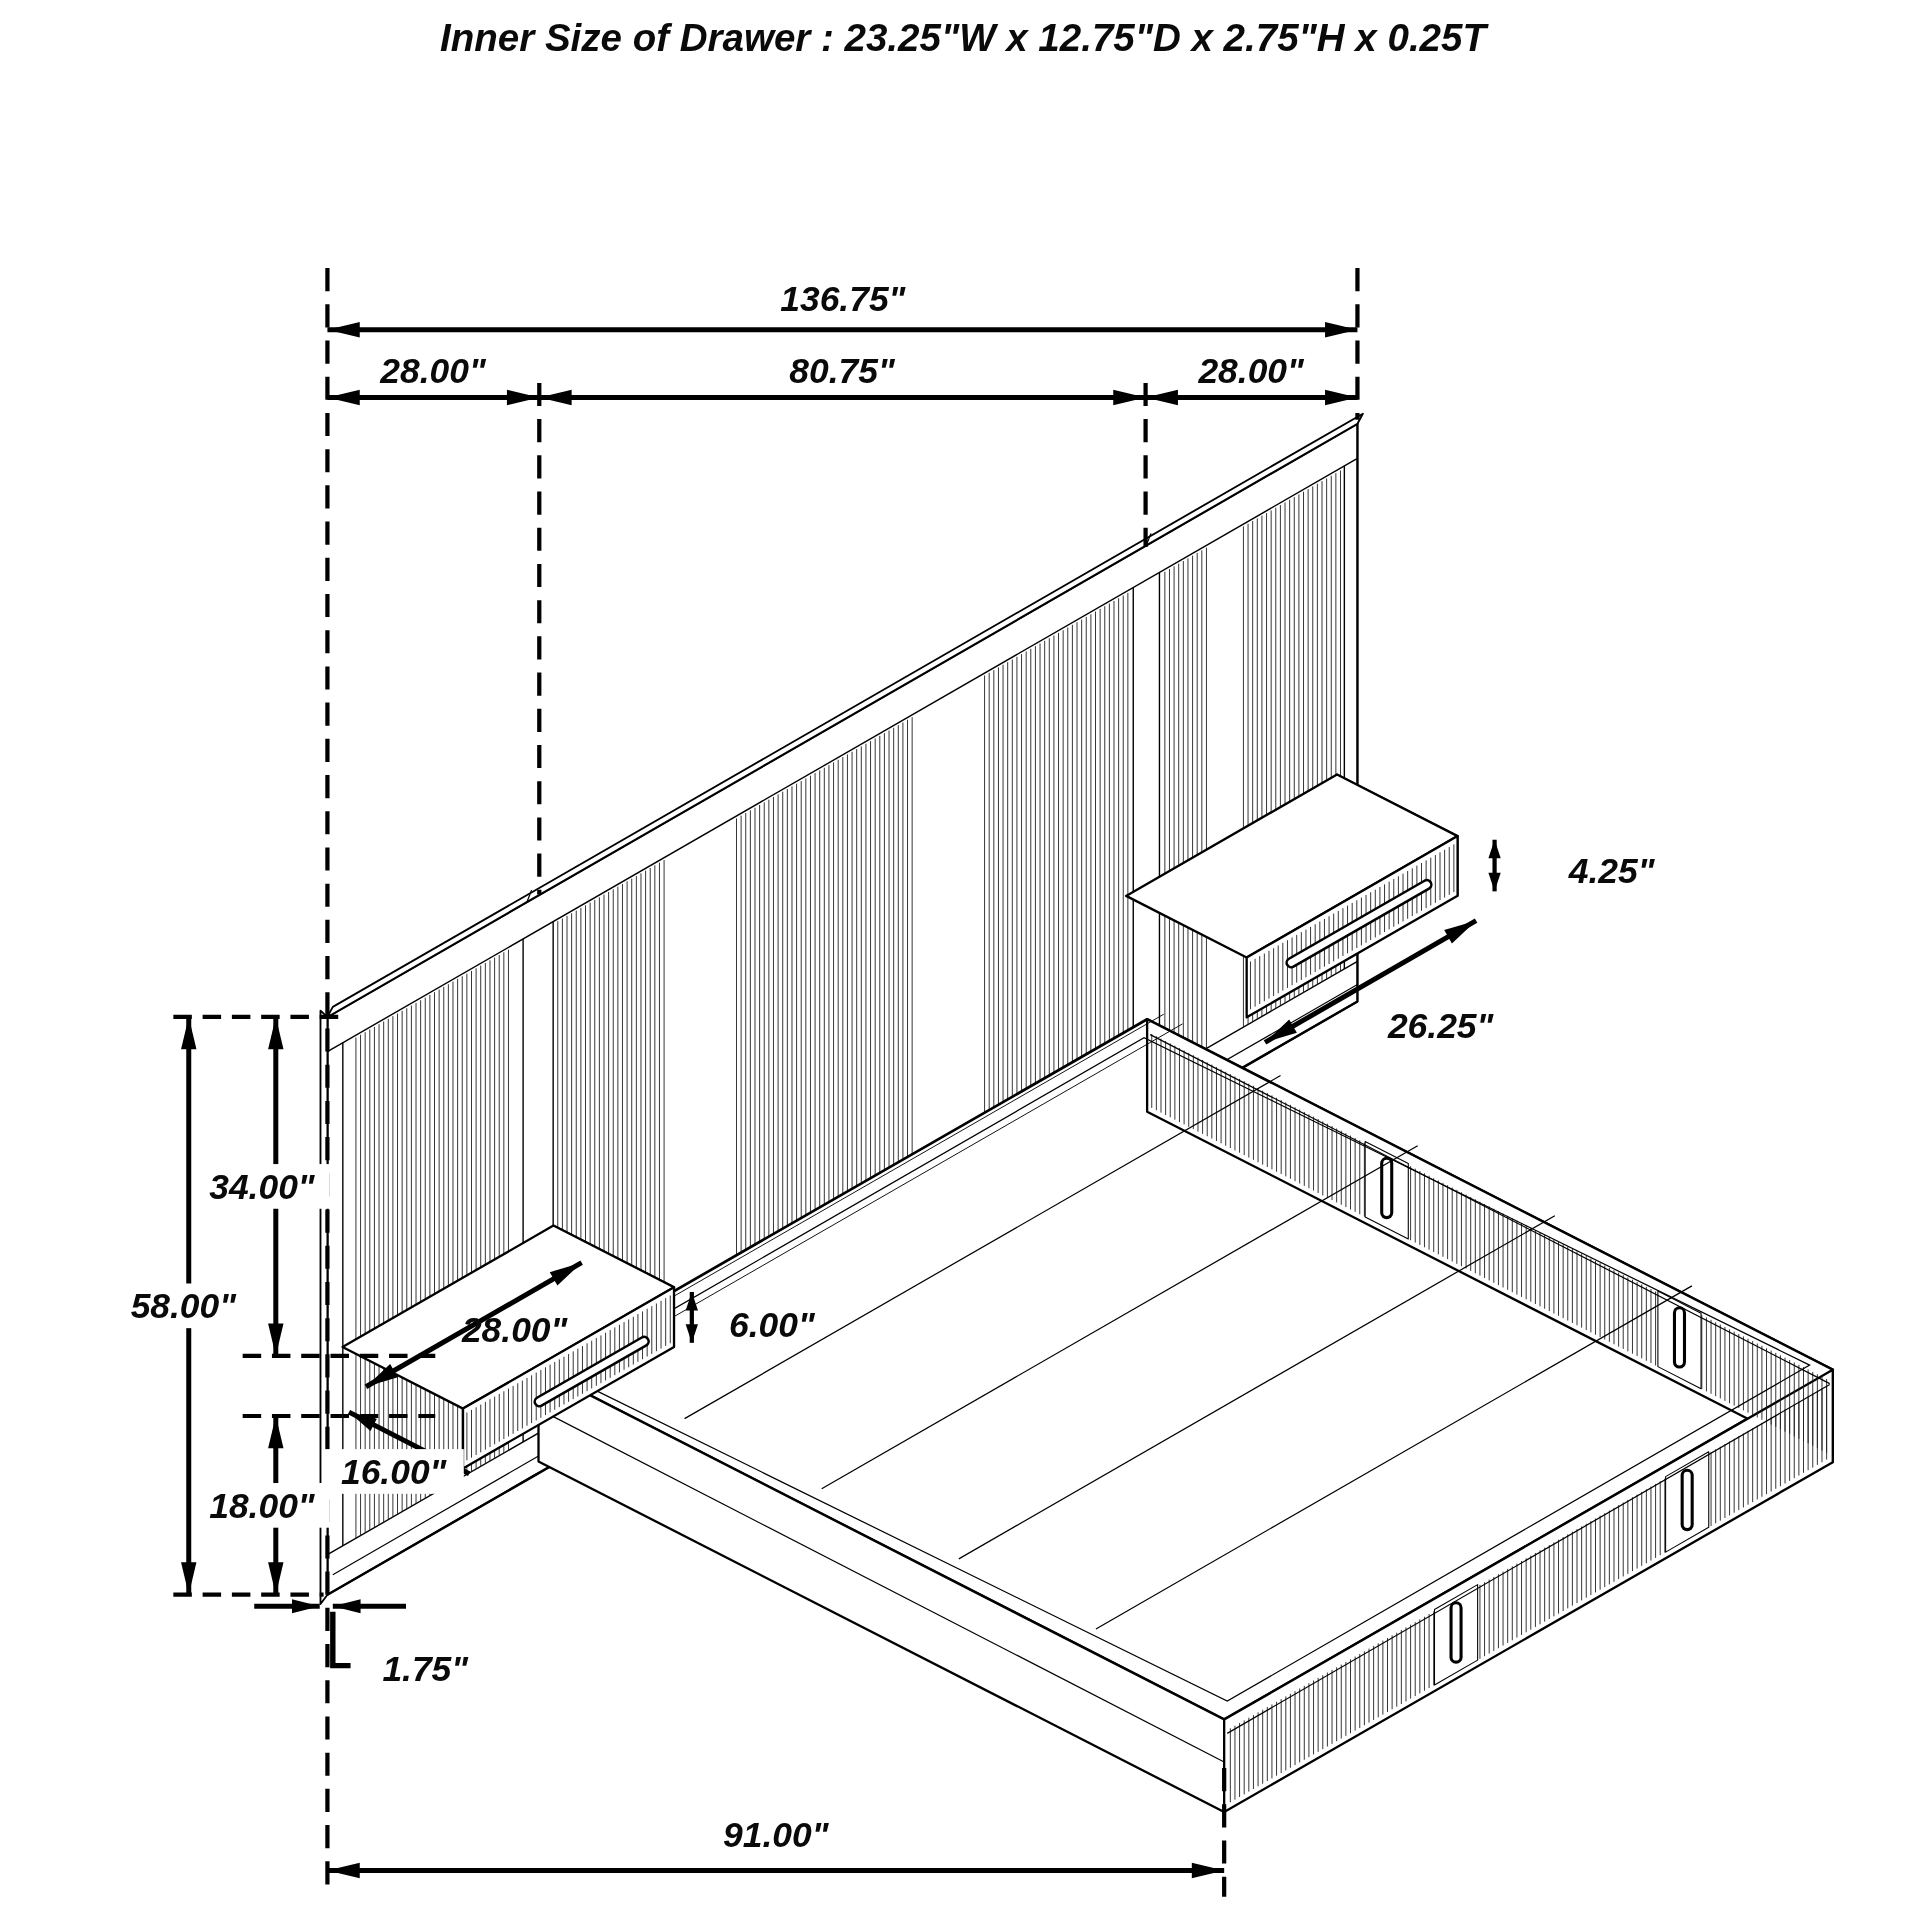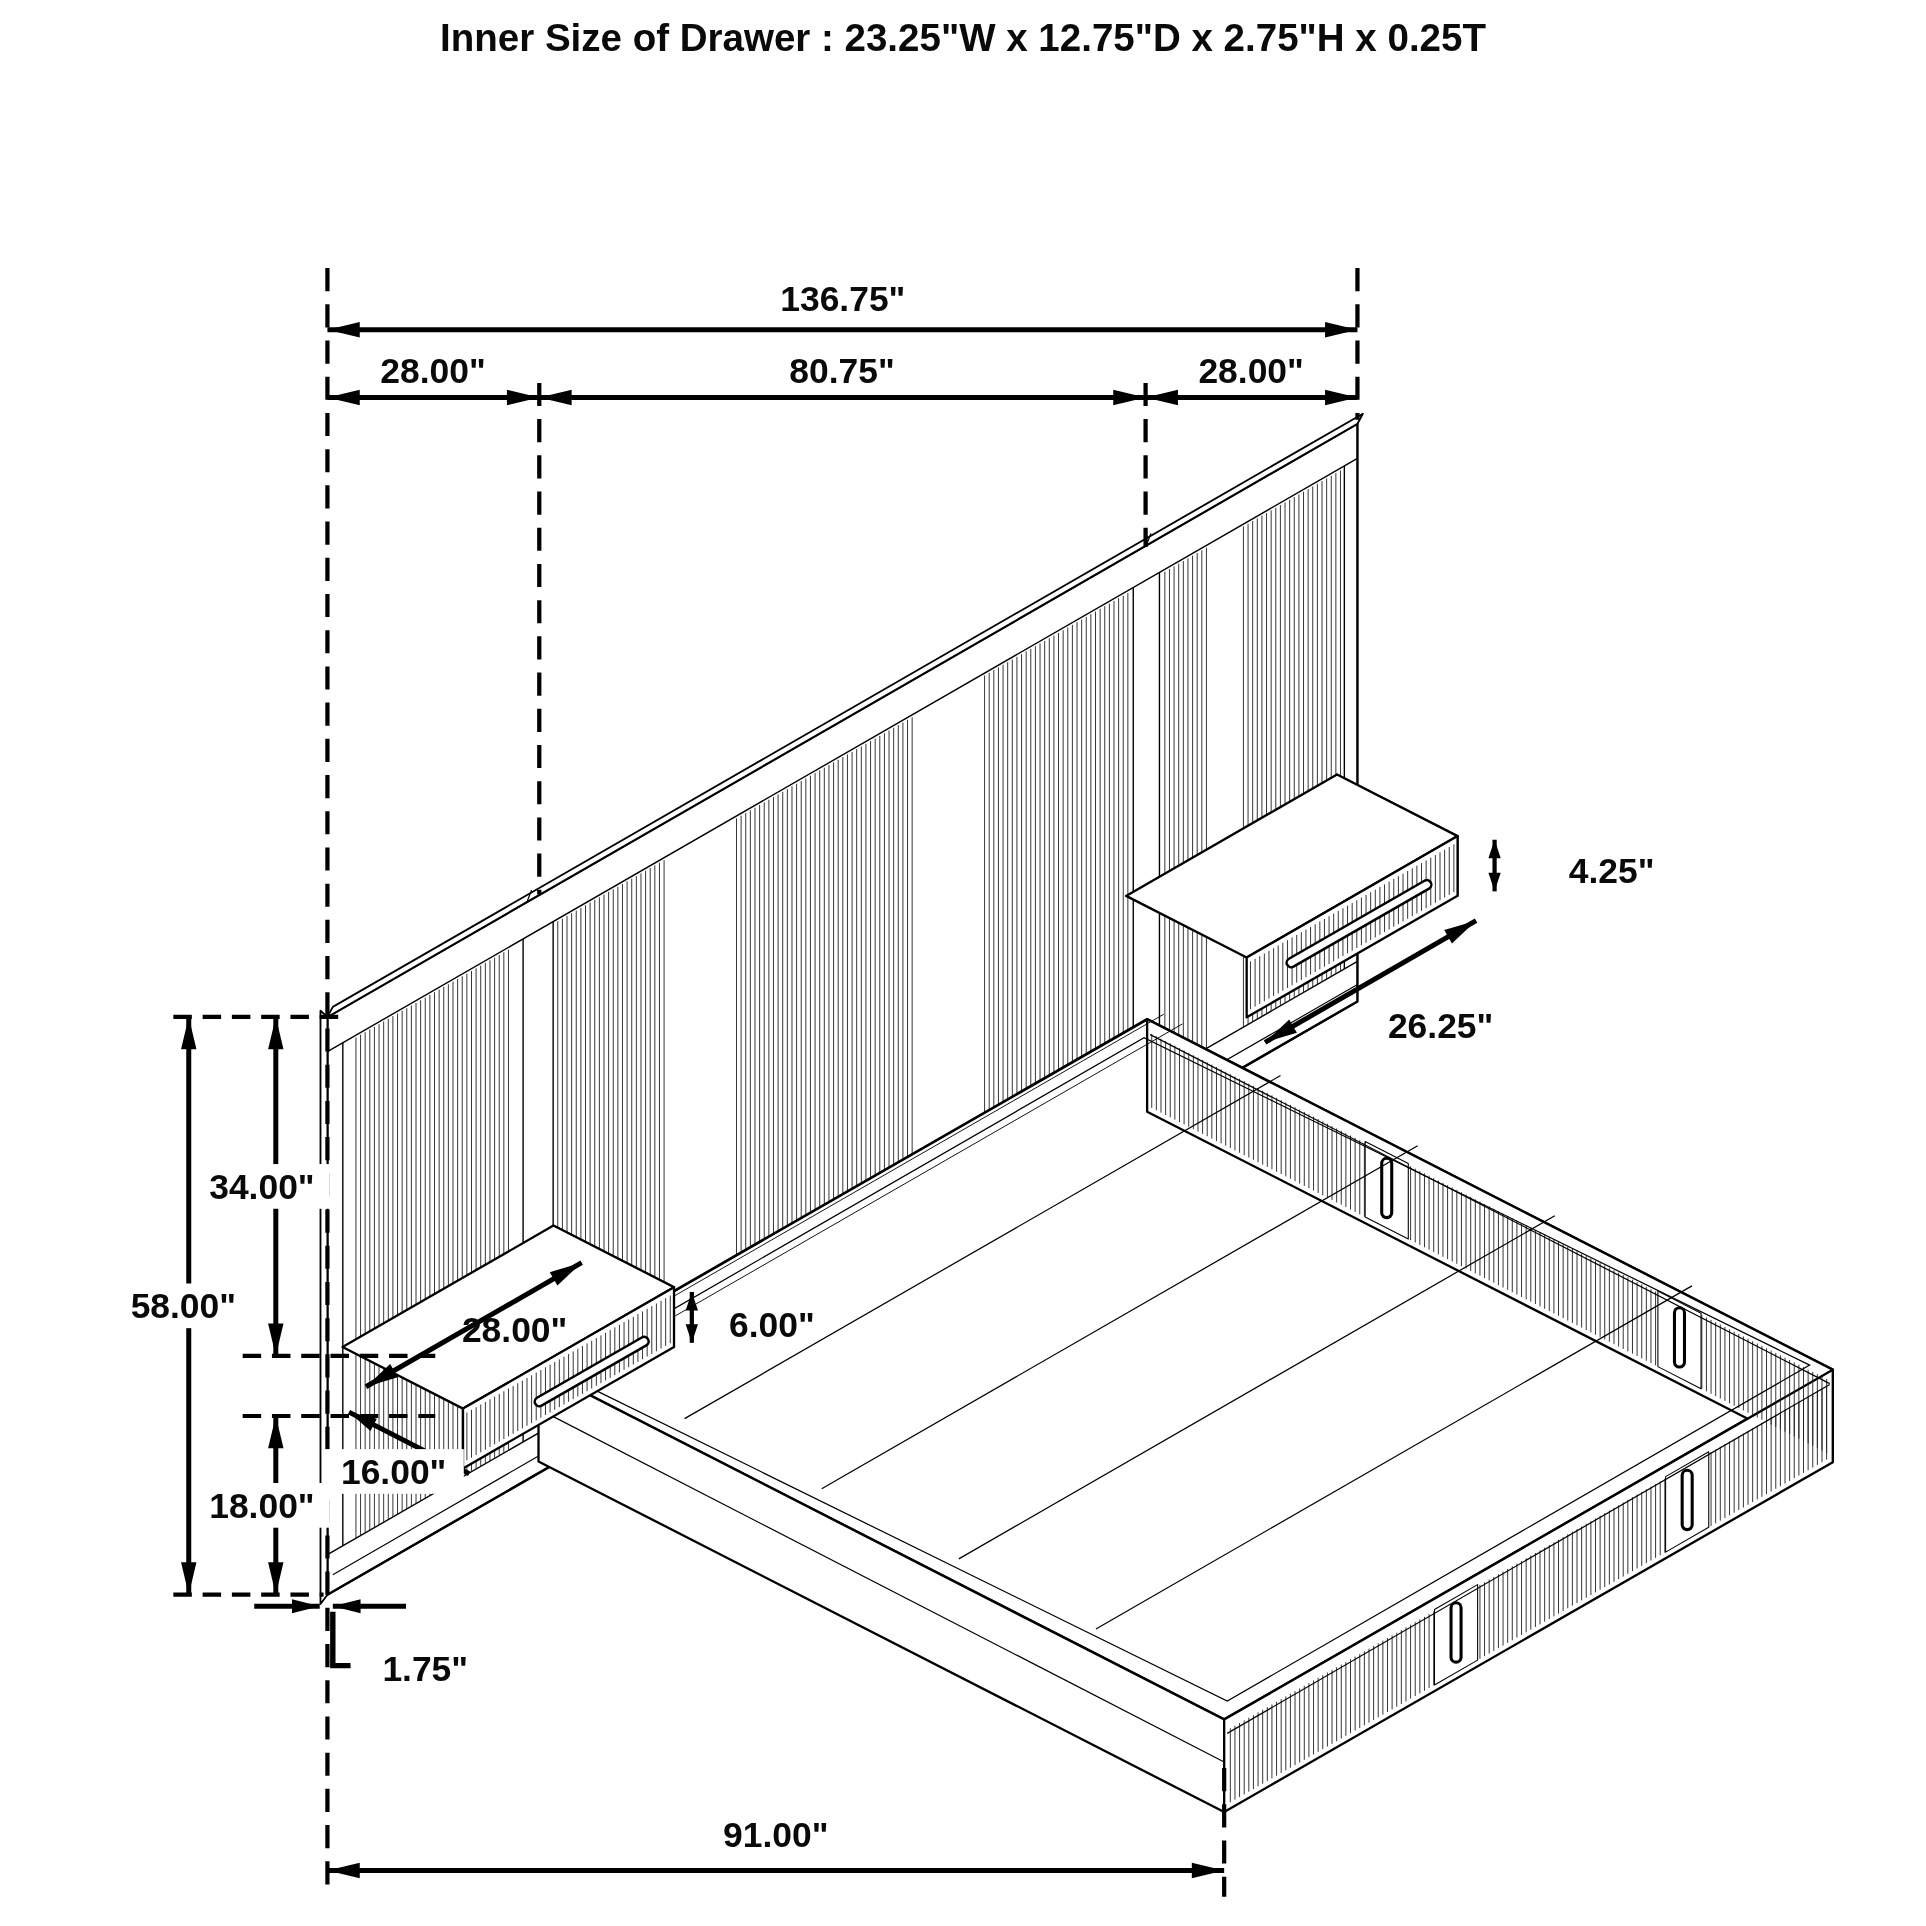--- a/index.html
+++ b/index.html
@@ -1,16 +1,16 @@
 <!DOCTYPE html>
 <html style="font-size:12.3px"><head>
 <meta charset="utf-8">
 <style>
   html,body{margin:0;padding:0;background:#fff;}
-  .stage{width:100%;max-width:1926px;margin:0 auto;}
+  .stage{width:100%;max-width:1926px;margin:0 auto;font-style:italic;}
   svg{display:block;width:100%;height:auto;background:#fff;}
   .dim{font-family:"Liberation Sans",sans-serif;font-weight:bold;font-size:46px;fill:#0a0a0a;text-anchor:middle;}
   .ttl{font-family:"Liberation Sans",sans-serif;font-weight:bold;font-size:50px;fill:#0a0a0a;text-anchor:middle;}
   .lblbg{fill:#ffffff;stroke:none;}
 </style>
 </head>
 <body>
 
 <div class="stage">
 <svg viewBox="0 0 2500 2500" xmlns="http://www.w3.org/2000/svg">

